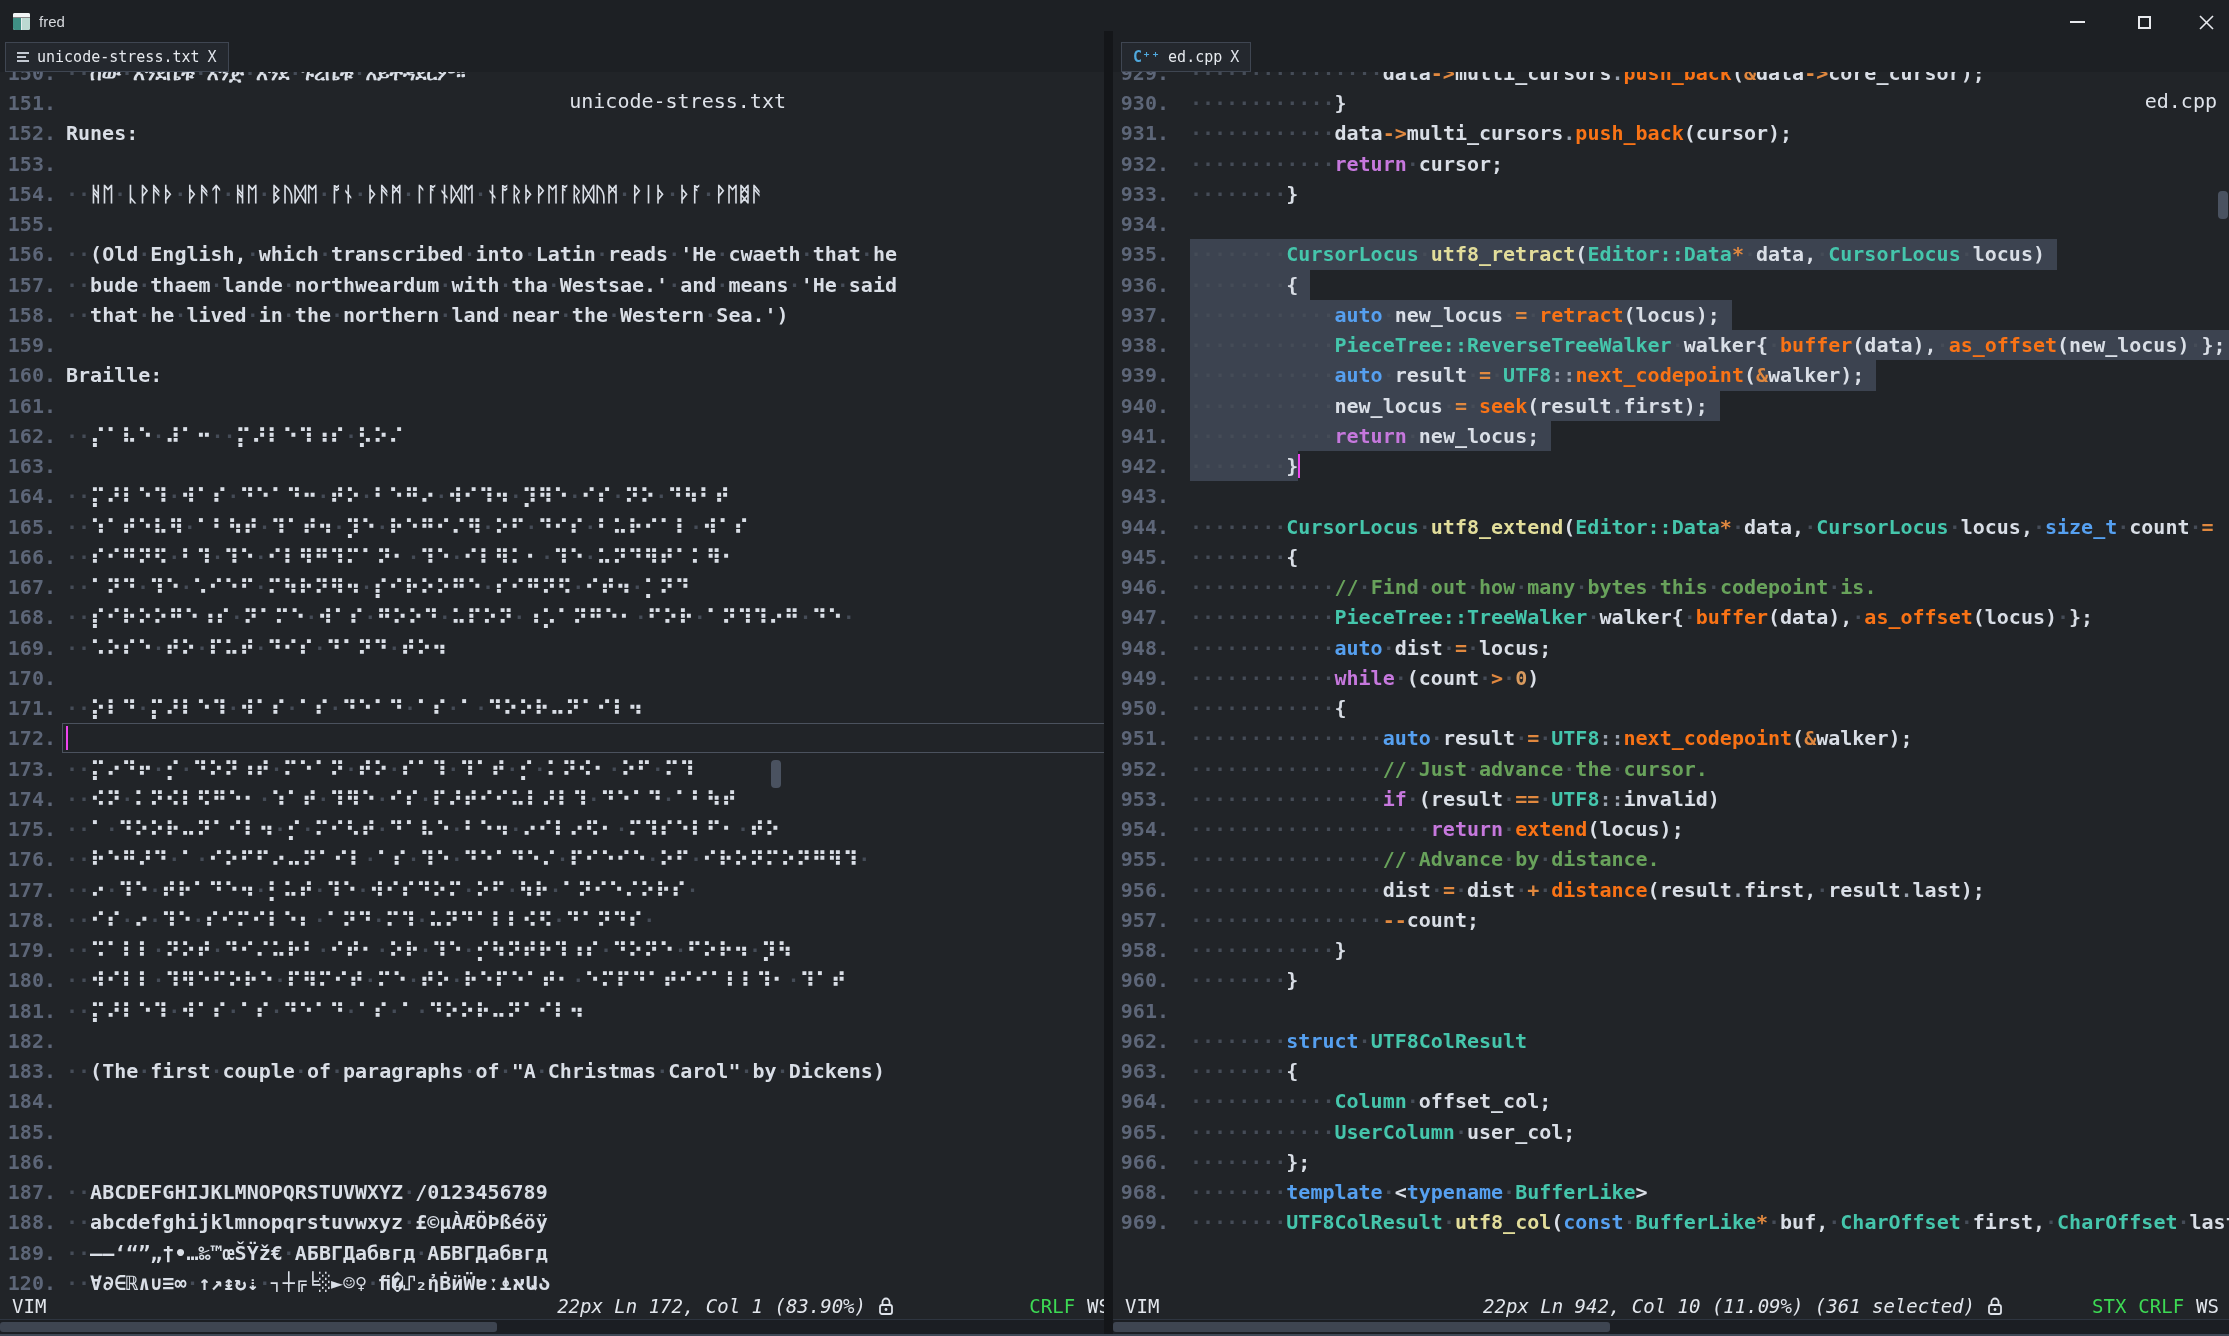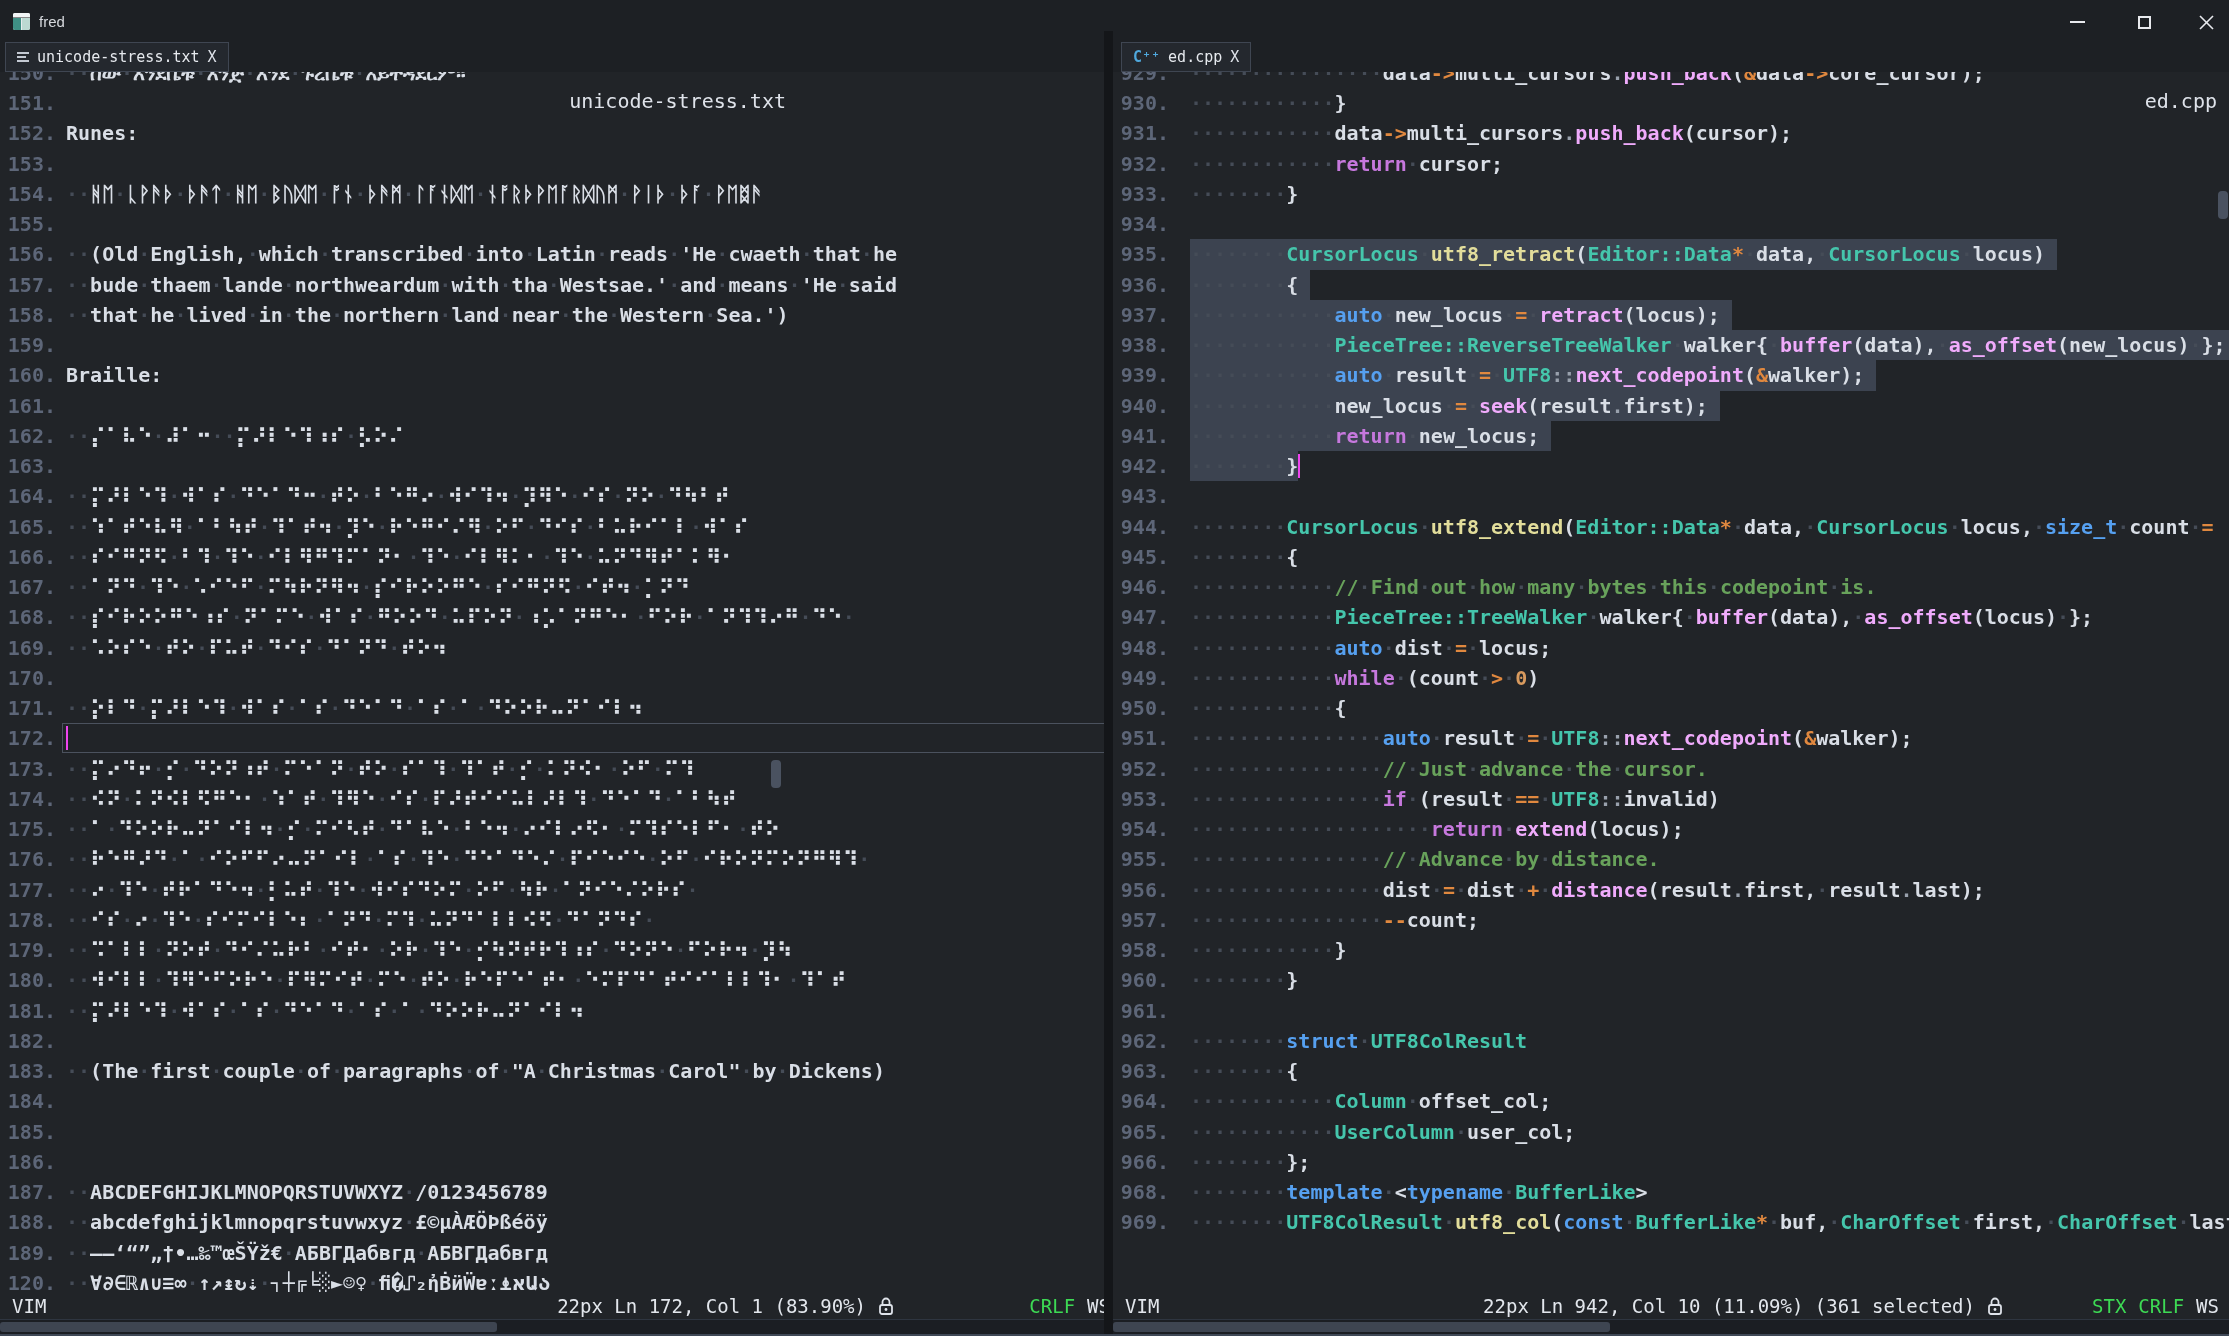--- a/index.html
+++ b/index.html
@@ -40,30 +40,30 @@
   .gutter{position:absolute;left:0;width:56px;text-align:right;color:#5d6678;}
   .code{position:absolute;left:var(--x0);top:0;color:#d9dee6;}
   .selbg{position:absolute;left:var(--x0);top:0;height:100%;background:#3c4350;}
   .cursor{position:absolute;top:3px;width:2px;height:24px;background:#ee44ee;z-index:3;}
   .linebox{position:absolute;left:calc(var(--x0) - 4px);right:8px;top:0;height:30px;
            border:1px solid #4b525e;box-sizing:border-box;}
   .fname{position:absolute;top:58px;font-size:20px;color:#dfe3ea;z-index:4;}
   #pane-left .fname{right:334px}#pane-right .fname{right:12px}
   
   .ws{color:#454c57}.t-pl{color:#d9dee6}.t-kw{color:#56a0f0}.t-ctl{color:#c678dd}
-  .t-ty{color:#45c6ac}.t-fd{color:#e2dd9b}.t-fn{color:#f0abfc}.t-op{color:#e0883f}
+  .t-ty{color:#45c6ac}.t-fd{color:#e2dd9b}.t-fn{color:#f97316}.t-op{color:#e0883f}
   .t-num{color:#d89a5e}.t-cm{color:#68a25b}.t-dot{color:#99a1ad}
   
   .vthumb{position:absolute;width:10px;height:28px;border-radius:4px;background:#4a5260;z-index:5;}
   .hscroll{position:absolute;left:0;right:0;bottom:2px;height:14px;background:#1b1e23;border-top:1px solid #2e3540;}
   .hthumb{position:absolute;left:0;top:2px;height:10px;border-radius:3px;background:#3e4551;}
   
   .sb{position:absolute;left:0;right:0;bottom:16px;height:28px;font-size:19px;line-height:28px;color:#e2e6ec;}
   .sb .mode{position:absolute;left:12px;}
-  .sb .posgrp{position:absolute;right:226px;display:flex;align-items:center;gap:12px;height:28px;}
+  .sb .posgrp{position:absolute;right:226px;display:flex;align-items:center;gap:12px;height:28px;font-style:italic;}
   .sb .eolgrp{position:absolute;right:10px;display:flex;align-items:center;gap:12px;height:28px;}
   .grn{color:#3dd954}
   #bottomline{position:absolute;left:0;right:0;bottom:0;height:2px;background:#3f4856;}
 </style>
 </head>
 <body>
 
 <div id="window">
 
   <div id="titlebar">

